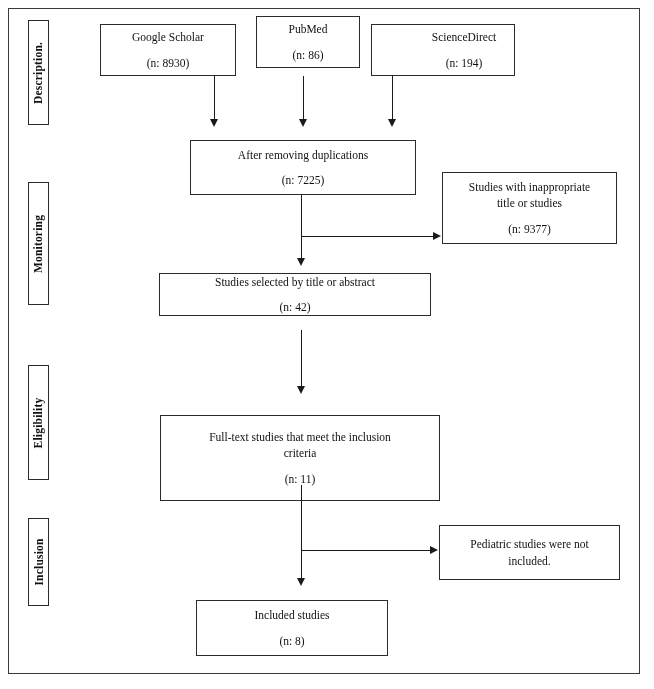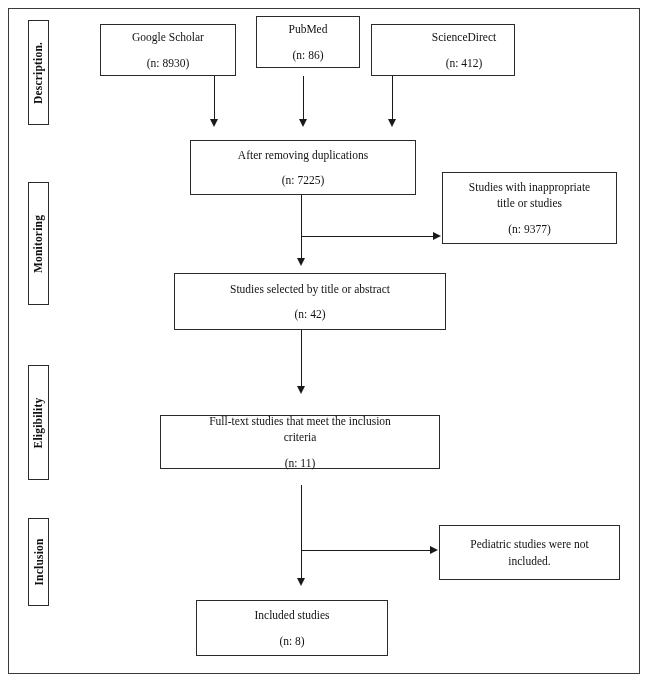--- a/index.html
+++ b/index.html
@@ -135,21 +135,21 @@
     <span class="line-count">(n: 8930)</span>
   </div>
 
   <div class="box" style="left:256px; top:16px; width:104px; height:52px;">
     <span class="line-main">PubMed</span>
     <span class="line-count">(n: 86)</span>
   </div>
 
   <div class="box" style="left:371px; top:24px; width:144px; height:52px;padding-left:47px;">
     <span class="line-main">ScienceDirect</span>
-    <span class="line-count">(n: 412)</span>
+    <span class="line-count">(n: 194)</span>
   </div>
 
   <div class="vline" style="left:214px; top:76px; height:45px;"></div>
   <div class="arrow-down" style="left:209.5px; top:119px;"></div>
 
   <div class="vline" style="left:303px; top:76px; height:45px;"></div>
   <div class="arrow-down" style="left:298.5px; top:119px;"></div>
 
   <div class="vline" style="left:392px; top:76px; height:45px;"></div>
   <div class="arrow-down" style="left:387.5px; top:119px;"></div>
@@ -163,29 +163,29 @@
     <span class="line-main">Studies with inappropriate</span>
     <span class="line-main">title or studies</span>
     <span class="line-count">(n: 9377)</span>
   </div>
 
   <div class="vline" style="left:301px; top:195px; height:65px;"></div>
   <div class="hline" style="left:301px; top:236px; width:133px;"></div>
   <div class="arrow-right" style="left:433px; top:231.5px;"></div>
   <div class="arrow-down" style="left:296.5px; top:258px;"></div>
 
-  <div class="box" style="left:174px; top:273px; width:272px; height:57px;">
+  <div class="box" style="left:159px; top:273px; width:272px; height:43px;">
     <span class="line-main">Studies selected by title or abstract</span>
     <span class="line-count">(n: 42)</span>
   </div>
 
   <div class="vline" style="left:301px; top:330px; height:58px;"></div>
   <div class="arrow-down" style="left:296.5px; top:386px;"></div>
 
-  <div class="box two-line" style="left:160px; top:415px; width:280px; height:54px;">
+  <div class="box two-line" style="left:160px; top:415px; width:280px; height:86px;">
     <span class="line-main">Full-text studies that meet the inclusion</span>
     <span class="line-main">criteria</span>
     <span class="line-count">(n: 11)</span>
   </div>
 
   <div class="box two-line" style="left:439px; top:525px; width:181px; height:55px;">
     <span class="line-main">Pediatric studies were not</span>
     <span class="line-main">included.</span>
   </div>
 

